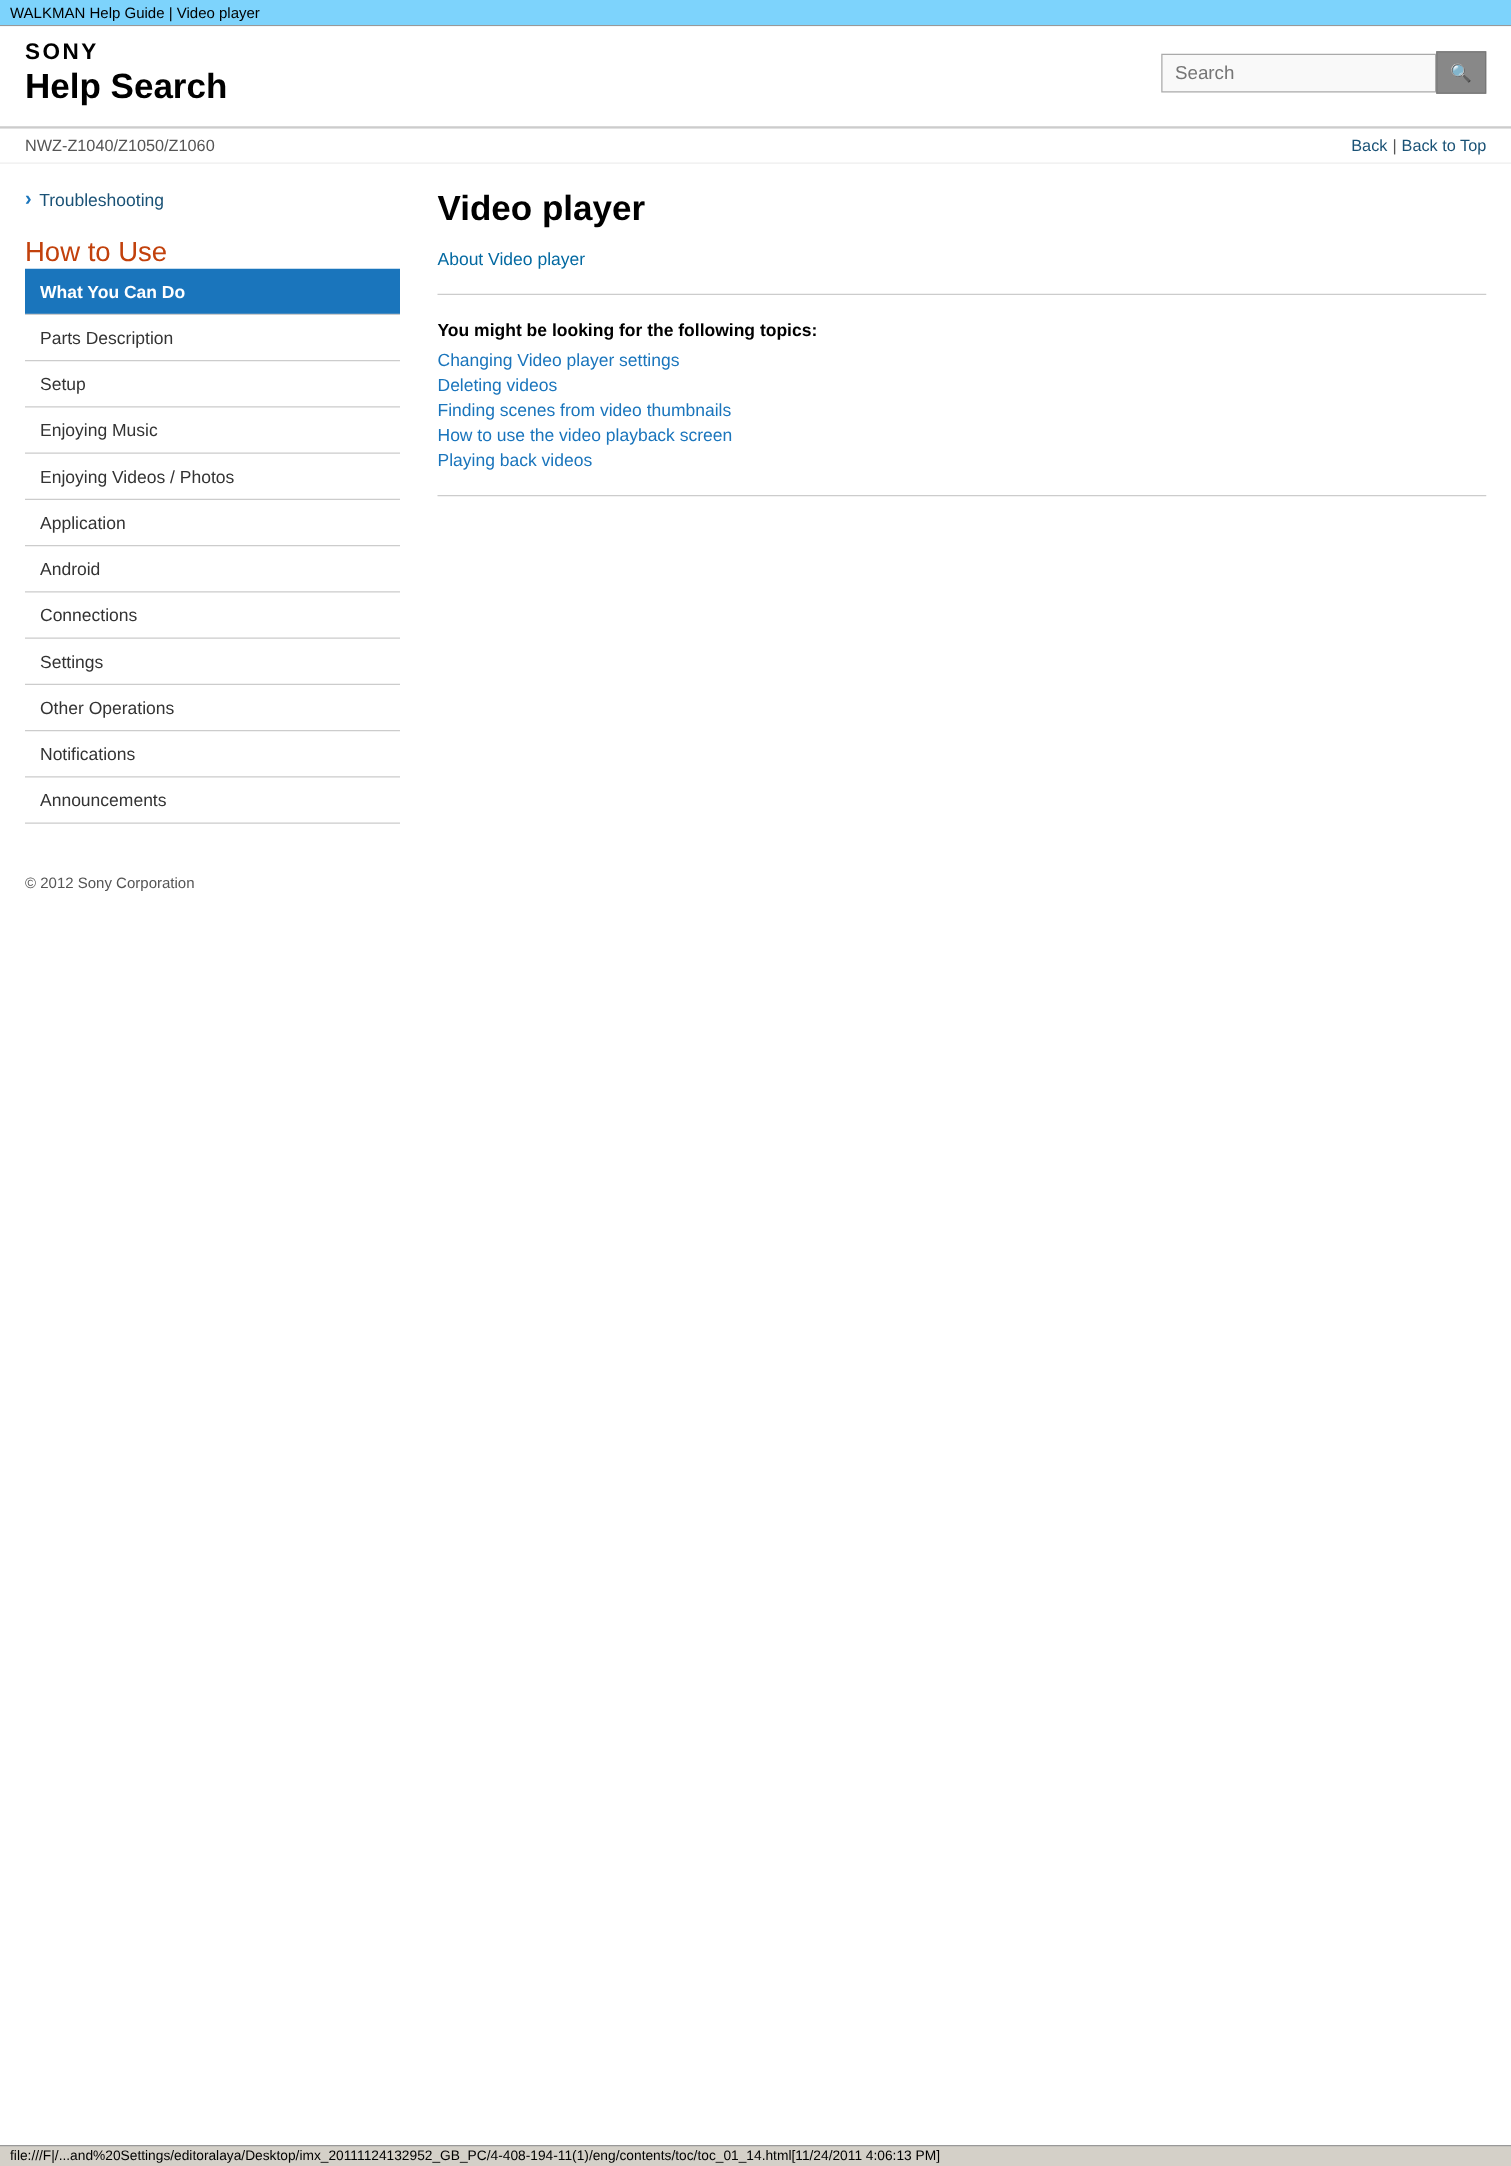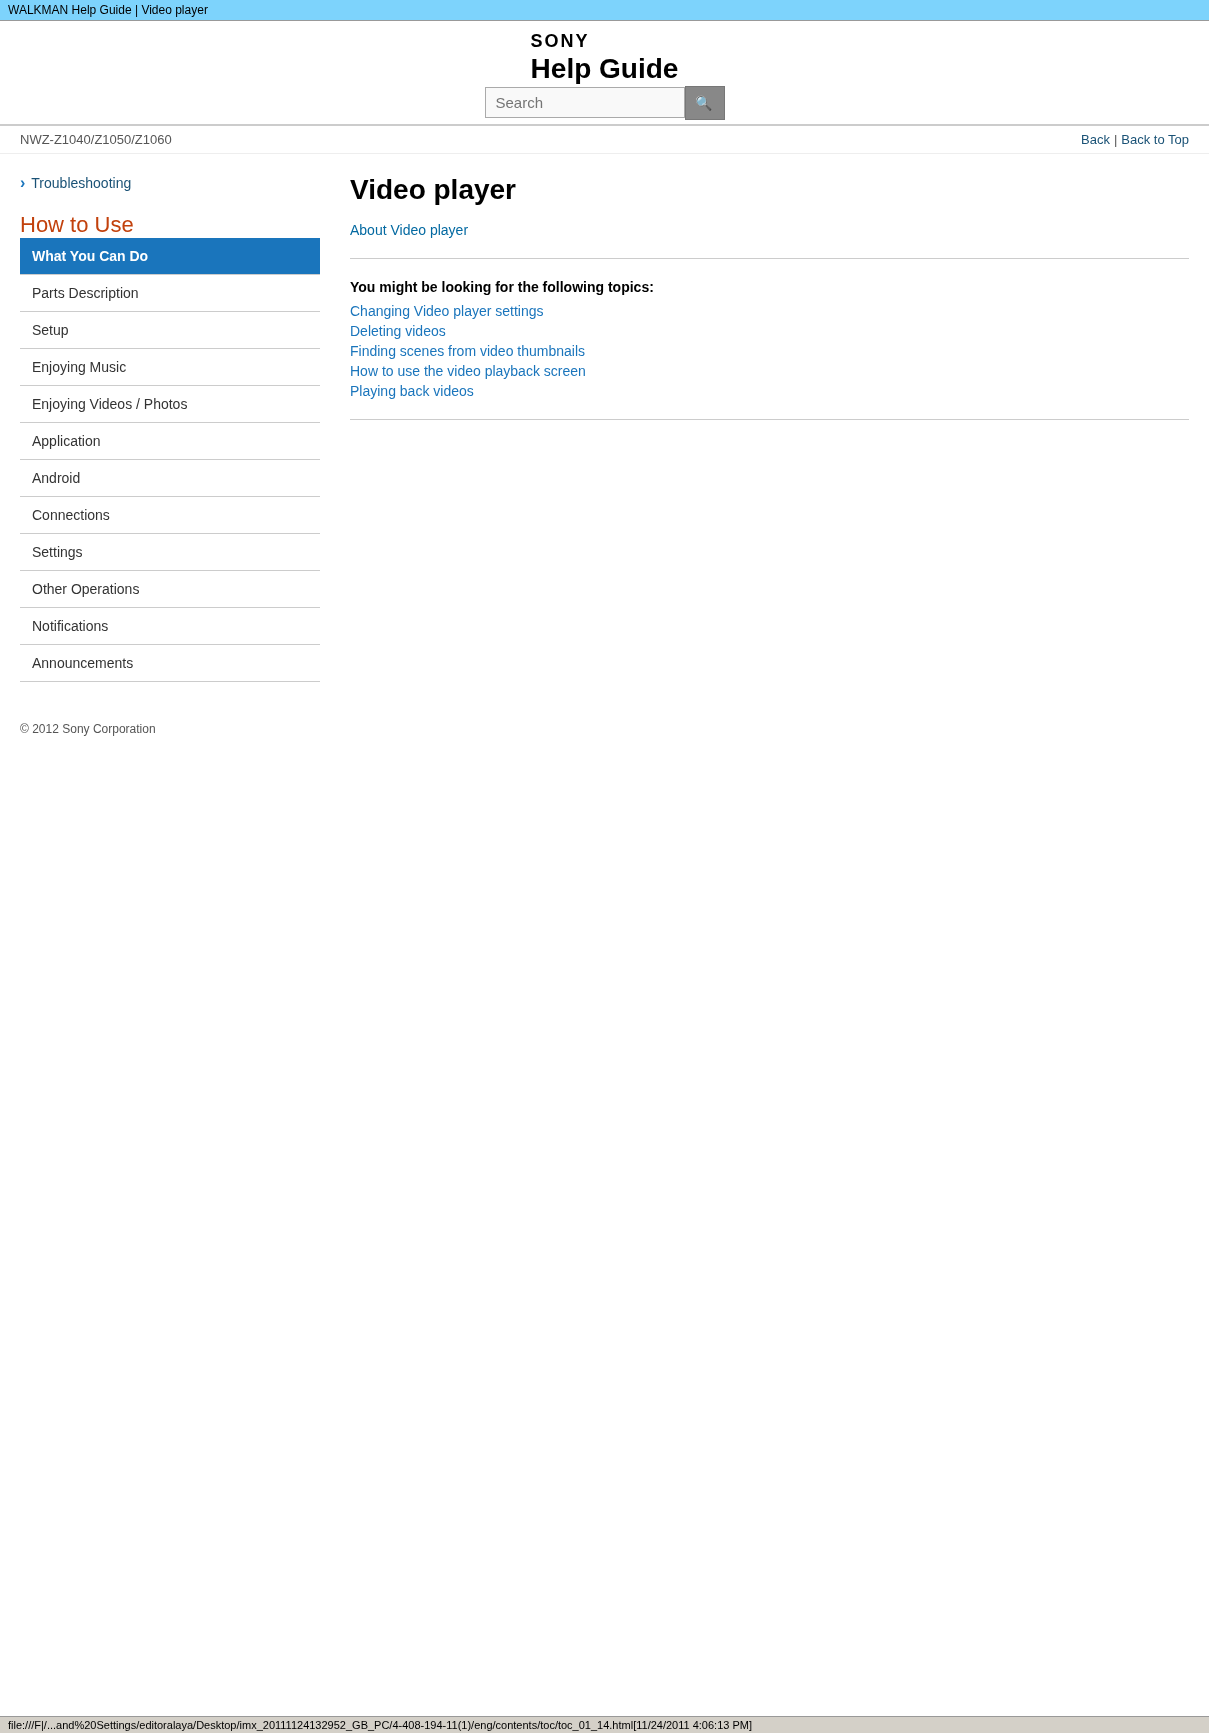--- a/index.html
+++ b/index.html
@@ -20,26 +20,25 @@
     }
 
     
     .page-wrapper {
       padding: 0;
     }
 
     
     .header {
       background: #fff;
-      padding: 10px 20px 4px 20px;
+      padding: 10px 20px 15px 20px;
       border-bottom: 2px solid #ccc;
       display: flex;
       align-items: center;
       justify-content: space-between;
-      flex-direction: column;
     }
     .header-left {}
     .sony-logo {
       font-size: 18px;
       font-weight: bold;
       letter-spacing: 2px;
       color: #000;
       font-family: Arial, sans-serif;
     }
     .help-guide-title {
@@ -50,21 +49,21 @@
     }
     .header-right {
       display: flex;
       align-items: center;
       gap: 0;
     }
     .search-input {
       border: 1px solid #aaa;
       padding: 6px 10px;
       font-size: 15px;
-      width: 200px;
+      width: 220px;
       color: #aaa;
       outline: none;
       background: #f9f9f9;
     }
     .search-button {
       background: #888;
       border: 1px solid #777;
       color: #fff;
       padding: 6px 12px;
       cursor: pointer;
@@ -228,21 +227,21 @@
 
 <div class="browser-title-bar">
   <span>WALKMAN Help Guide | Video player</span>
 </div>
 
 <div class="page-wrapper">
 
   <div class="header">
     <div class="header-left">
       <div class="sony-logo">SONY</div>
-      <div class="help-guide-title">Help Guide</div>
+      <div class="help-guide-title">Help Search</div>
     </div>
     <div class="header-right">
       <input class="search-input" type="text" placeholder="Search" style="">
       <button class="search-button">
         <span>🔍</span>
       </button>
     </div>
   </div>
 
   <div class="nav-bar">

